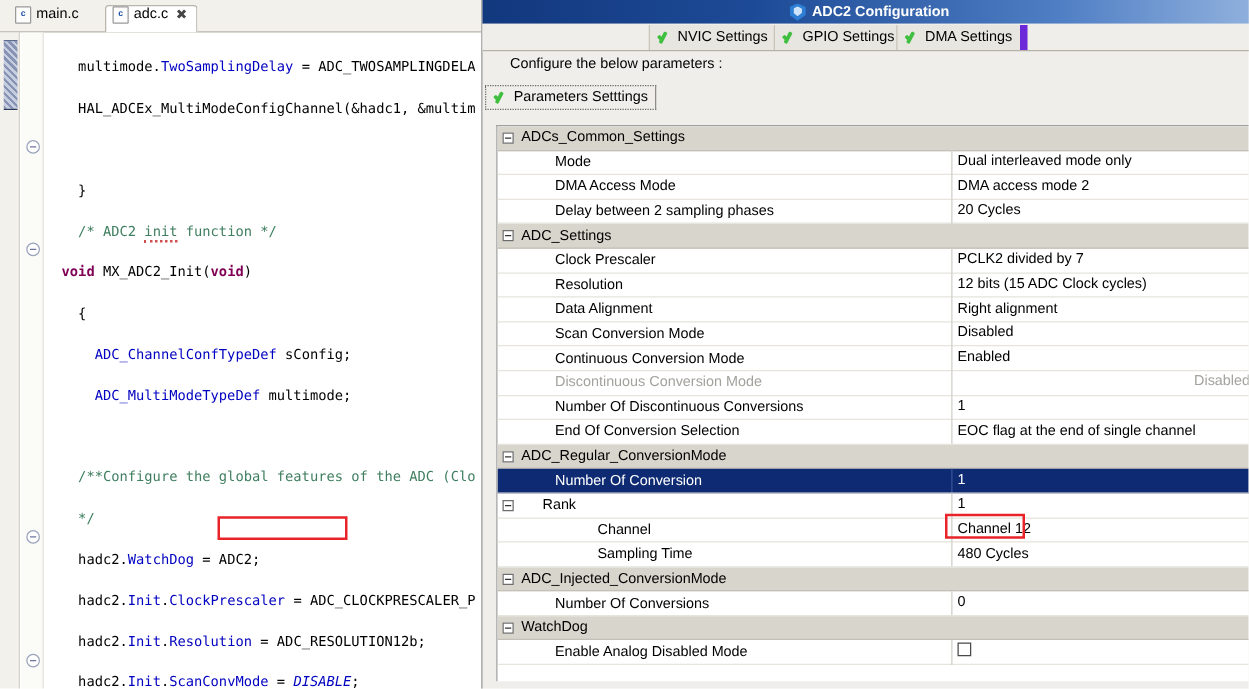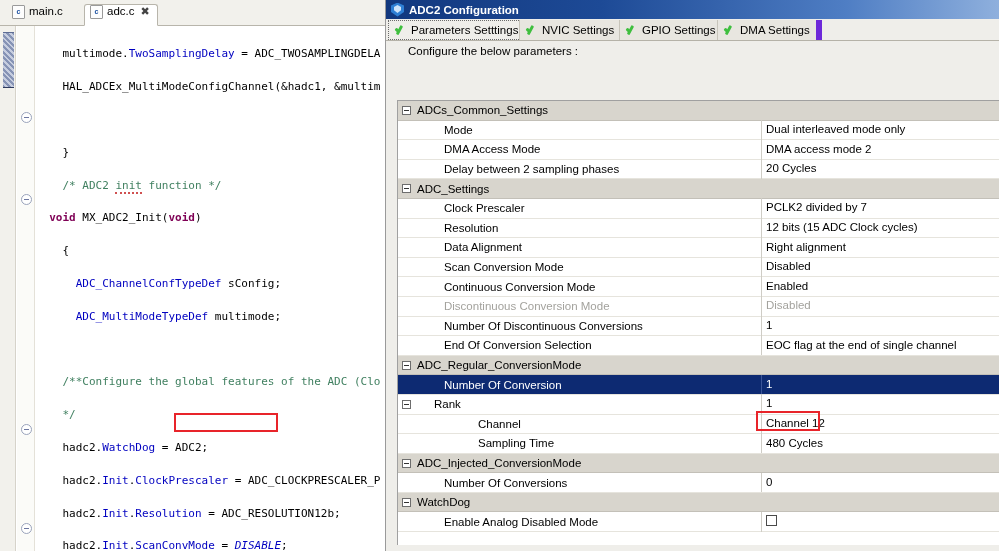--- a/index.html
+++ b/index.html
@@ -96,21 +96,21 @@
   
   #cfg-pane {
     position: absolute; left: 385px; top: 0; width: 614px; height: 551px;
     background: #efeeea;
     border-left: 1px solid #9a9a9a;
   }
   #cfg-title {
     position: absolute; left: 0; top: 0; width: 614px; height: 19px;
     background: linear-gradient(to right,#12387e 0%,#1d4a96 35%,#4f7ec4 75%,#8fb0dd 100%);
     display: flex; align-items: center; gap: 5px; padding-left: 5px;
-    color: #ffffff; font-size: 11.5px; font-weight: bold;
+    color: #ffffff; font-size: 11.5px; font-weight: bold; justify-content: center;
   }
   .shield-icon {
     width: 13px; height: 14px; flex: 0 0 auto;
     background: #2e7fd4; position: relative;
     clip-path: polygon(50% 0%,100% 22%,100% 68%,50% 100%,0% 68%,0% 22%);
     border: 0;
   }
   .shield-icon:after {
     content: ""; position: absolute; left: 3px; top: 2.5px;
     width: 7px; height: 8px; background: #cfe4fa;
@@ -129,20 +129,21 @@
     position: absolute; top: 1px; height: 20px;
     display: flex; align-items: center; gap: 4px; padding: 0 6px;
     font-size: 11.5px; color: #000; white-space: nowrap;
     border-left: 1px solid #c7c4ba; border-right: 6px solid #6d28d9;
     background: #e8e6e0;
   }
   .ctab.sel {
     background: #efeeea;
     border: 1px dotted #6a6a6a;
     border-right: 1px solid #8f8d85;
+    margin-top: 48px;
   }
   .check-icon {
     width: 12px; height: 12px; flex: 0 0 auto; position: relative;
   }
   .check-icon:before {
     content: ""; position: absolute; left: 0px; top: 5px;
     width: 5px; height: 2.5px; background: #3fbf3f;
     transform: rotate(45deg); border-radius: 1px;
   }
   .check-icon:after {
@@ -165,21 +166,21 @@
   .grow {
     position: relative; height: 19.6px; width: 100%;
     border-bottom: 1px solid #e6e4dd;
     display: flex; align-items: center;
     font-size: 11.5px; color: #000;
   }
   .grow.group {
     background: #d8d5cd; border-bottom: 1px solid #c3c0b8; text-decoration: underline;
   }
   .grow.selected { background: #0d2a72; color: #ffffff; }
-  .grow.disabled .lbl, .grow.disabled .val { color: #a3a29d; }
+  .grow.disabled .lbl, .grow.disabled .val { color: #a3a29d; text-align: right; }
 
   .expander {
     position: absolute; left: 4px; top: 5px;
     width: 9px; height: 9px; border: 1px solid #6d6d6d;
     background: #ffffff;
   }
   .expander:after {
     content: ""; position: absolute; left: 1px; top: 3px;
     width: 5px; height: 1px; background: #333;
   }

